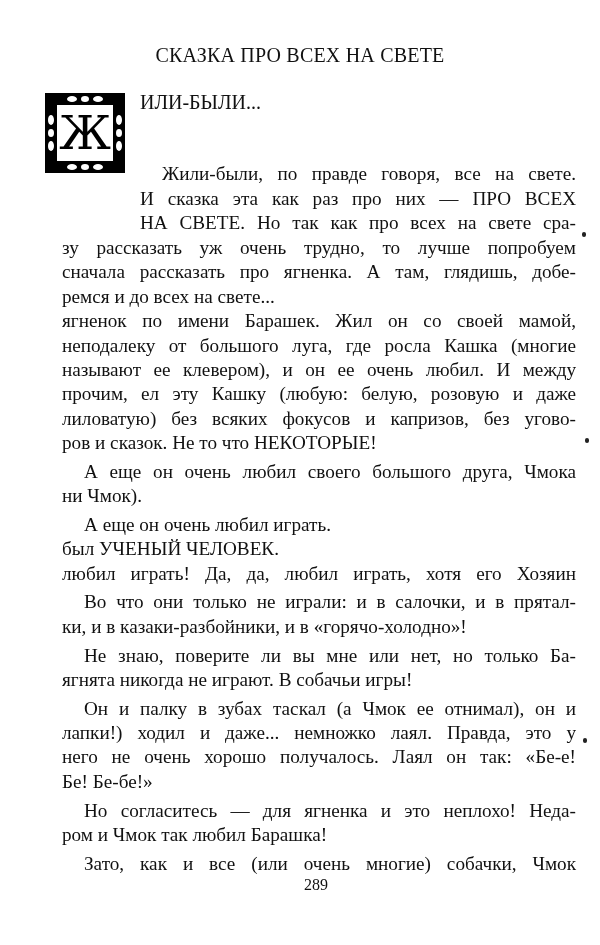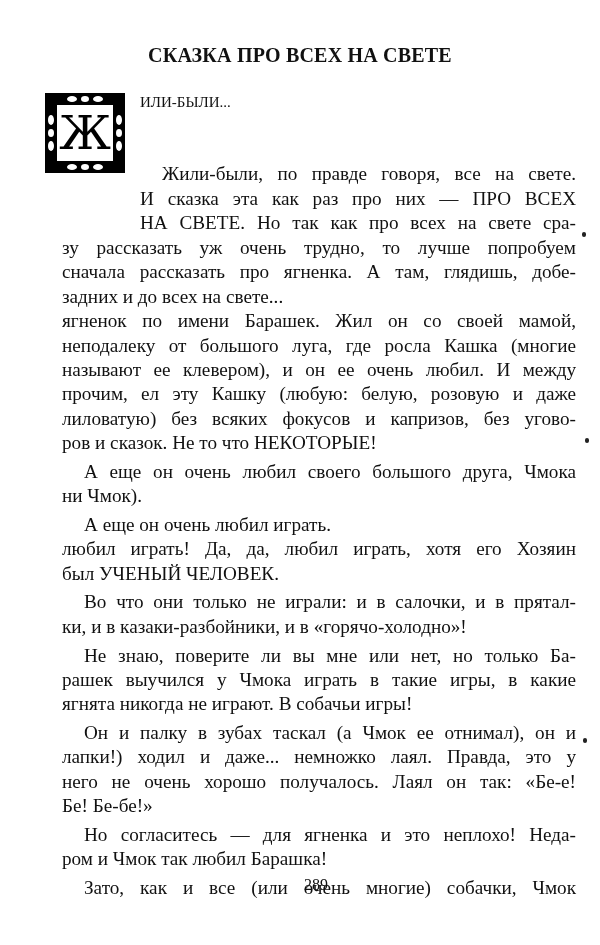--- a/index.html
+++ b/index.html
@@ -2,21 +2,21 @@
 <html><head>
   <meta charset="utf-8">
   <style>
     html, body { margin: 0; padding: 0; }
     body {
       width: 600px; height: 945px; background: #ffffff; position: relative; overflow: hidden;
       font-family: "Liberation Serif", "DejaVu Serif", serif; color: #111;
     }
     .title {
       position: absolute; top: 44px; left: 0; width: 600px; text-align: center;
-      font-weight: bold; font-size: 20px; letter-spacing: 0.2px;
+      font-weight: normal; font-size: 20px; letter-spacing: 0.2px;
     }
     .text {
       position: absolute; left: 62px; top: 90px; width: 514px;
       font-size: 19.2px; line-height: 24.45px;
     }
     .line { white-space: nowrap; height: 24.45px; text-align: justify; text-align-last: justify; }
     .line.last { text-align-last: left; }
     .line.gap { margin-top: 4.2px; }
     .indent { padding-left: 22px; }
     .dropcap-area .line { padding-left: 78px; }
@@ -53,49 +53,48 @@
   <span class="orn" style="left:3px;top:36px;width:6px;height:8px;"></span>
   <span class="orn" style="left:3px;top:48px;width:6px;height:10px;"></span>
   <span class="orn" style="right:3px;top:22px;width:6px;height:10px;"></span>
   <span class="orn" style="right:3px;top:36px;width:6px;height:8px;"></span>
   <span class="orn" style="right:3px;top:48px;width:6px;height:10px;"></span>
   <div class="inner">Ж</div>
 </div>
 
 <div class="text">
   <div class="dropcap-area">
-    <div class="line last" style="font-size:15px;">ИЛИ-БЫЛИ...</div>
+    <div class="line last" style="font-size:20px;">ИЛИ-БЫЛИ...</div>
     <div class="line last" style="padding-left:100px;text-align-last:justify;margin-top:48px;">Жили-были, по правде говоря, все на свете.</div>
     <div class="line">И сказка эта как раз про них — ПРО ВСЕХ</div>
     <div class="line">НА СВЕТЕ. Но так как про всех на свете сра-</div>
   </div>
   <div class="line">зу рассказать уж очень трудно, то лучше попробуем</div>
   <div class="line">сначала рассказать про ягненка. А там, глядишь, добе-</div>
-  <div class="line last">задних и до всех на свете...</div>
+  <div class="line last">ремся и до всех на свете...</div>
 
   <div class="line">ягненок по имени Барашек. Жил он со своей мамой,</div>
   <div class="line">неподалеку от большого луга, где росла Кашка (многие</div>
   <div class="line">называют ее клевером), и он ее очень любил. И между</div>
   <div class="line">прочим, ел эту Кашку (любую: белую, розовую и даже</div>
   <div class="line">лиловатую) без всяких фокусов и капризов, без угово-</div>
   <div class="line last">ров и сказок. Не то что НЕКОТОРЫЕ!</div>
 
   <div class="line gap indent">А еще он очень любил своего большого друга, Чмока</div>
   <div class="line last">ни Чмок).</div>
 
   <div class="line gap indent last">А еще он очень любил играть.</div>
 
+  <div class="line last">был УЧЕНЫЙ ЧЕЛОВЕК.</div>
   <div class="line">любил играть! Да, да, любил играть, хотя его Хозяин</div>
-  <div class="line last">был УЧЕНЫЙ ЧЕЛОВЕК.</div>
 
   <div class="line gap indent">Во что они только не играли: и в салочки, и в прятал-</div>
   <div class="line last">ки, и в казаки-разбойники, и в «горячо-холодно»!</div>
 
   <div class="line gap indent">Не знаю, поверите ли вы мне или нет, но только Ба-</div>
-  <div class="line">рашек выучился у Чмока играть в такие игры, в какие</div>
   <div class="line last">ягнята никогда не играют. В собачьи игры!</div>
 
   <div class="line gap indent">Он и палку в зубах таскал (а Чмок ее отнимал), он и</div>
   <div class="line">лапки!) ходил и даже... немножко лаял. Правда, это у</div>
   <div class="line">него не очень хорошо получалось. Лаял он так: «Бе-е!</div>
   <div class="line last">Бе! Бе-бе!»</div>
 
   <div class="line gap indent">Но согласитесь — для ягненка и это неплохо! Неда-</div>
   <div class="line last">ром и Чмок так любил Барашка!</div>
 

